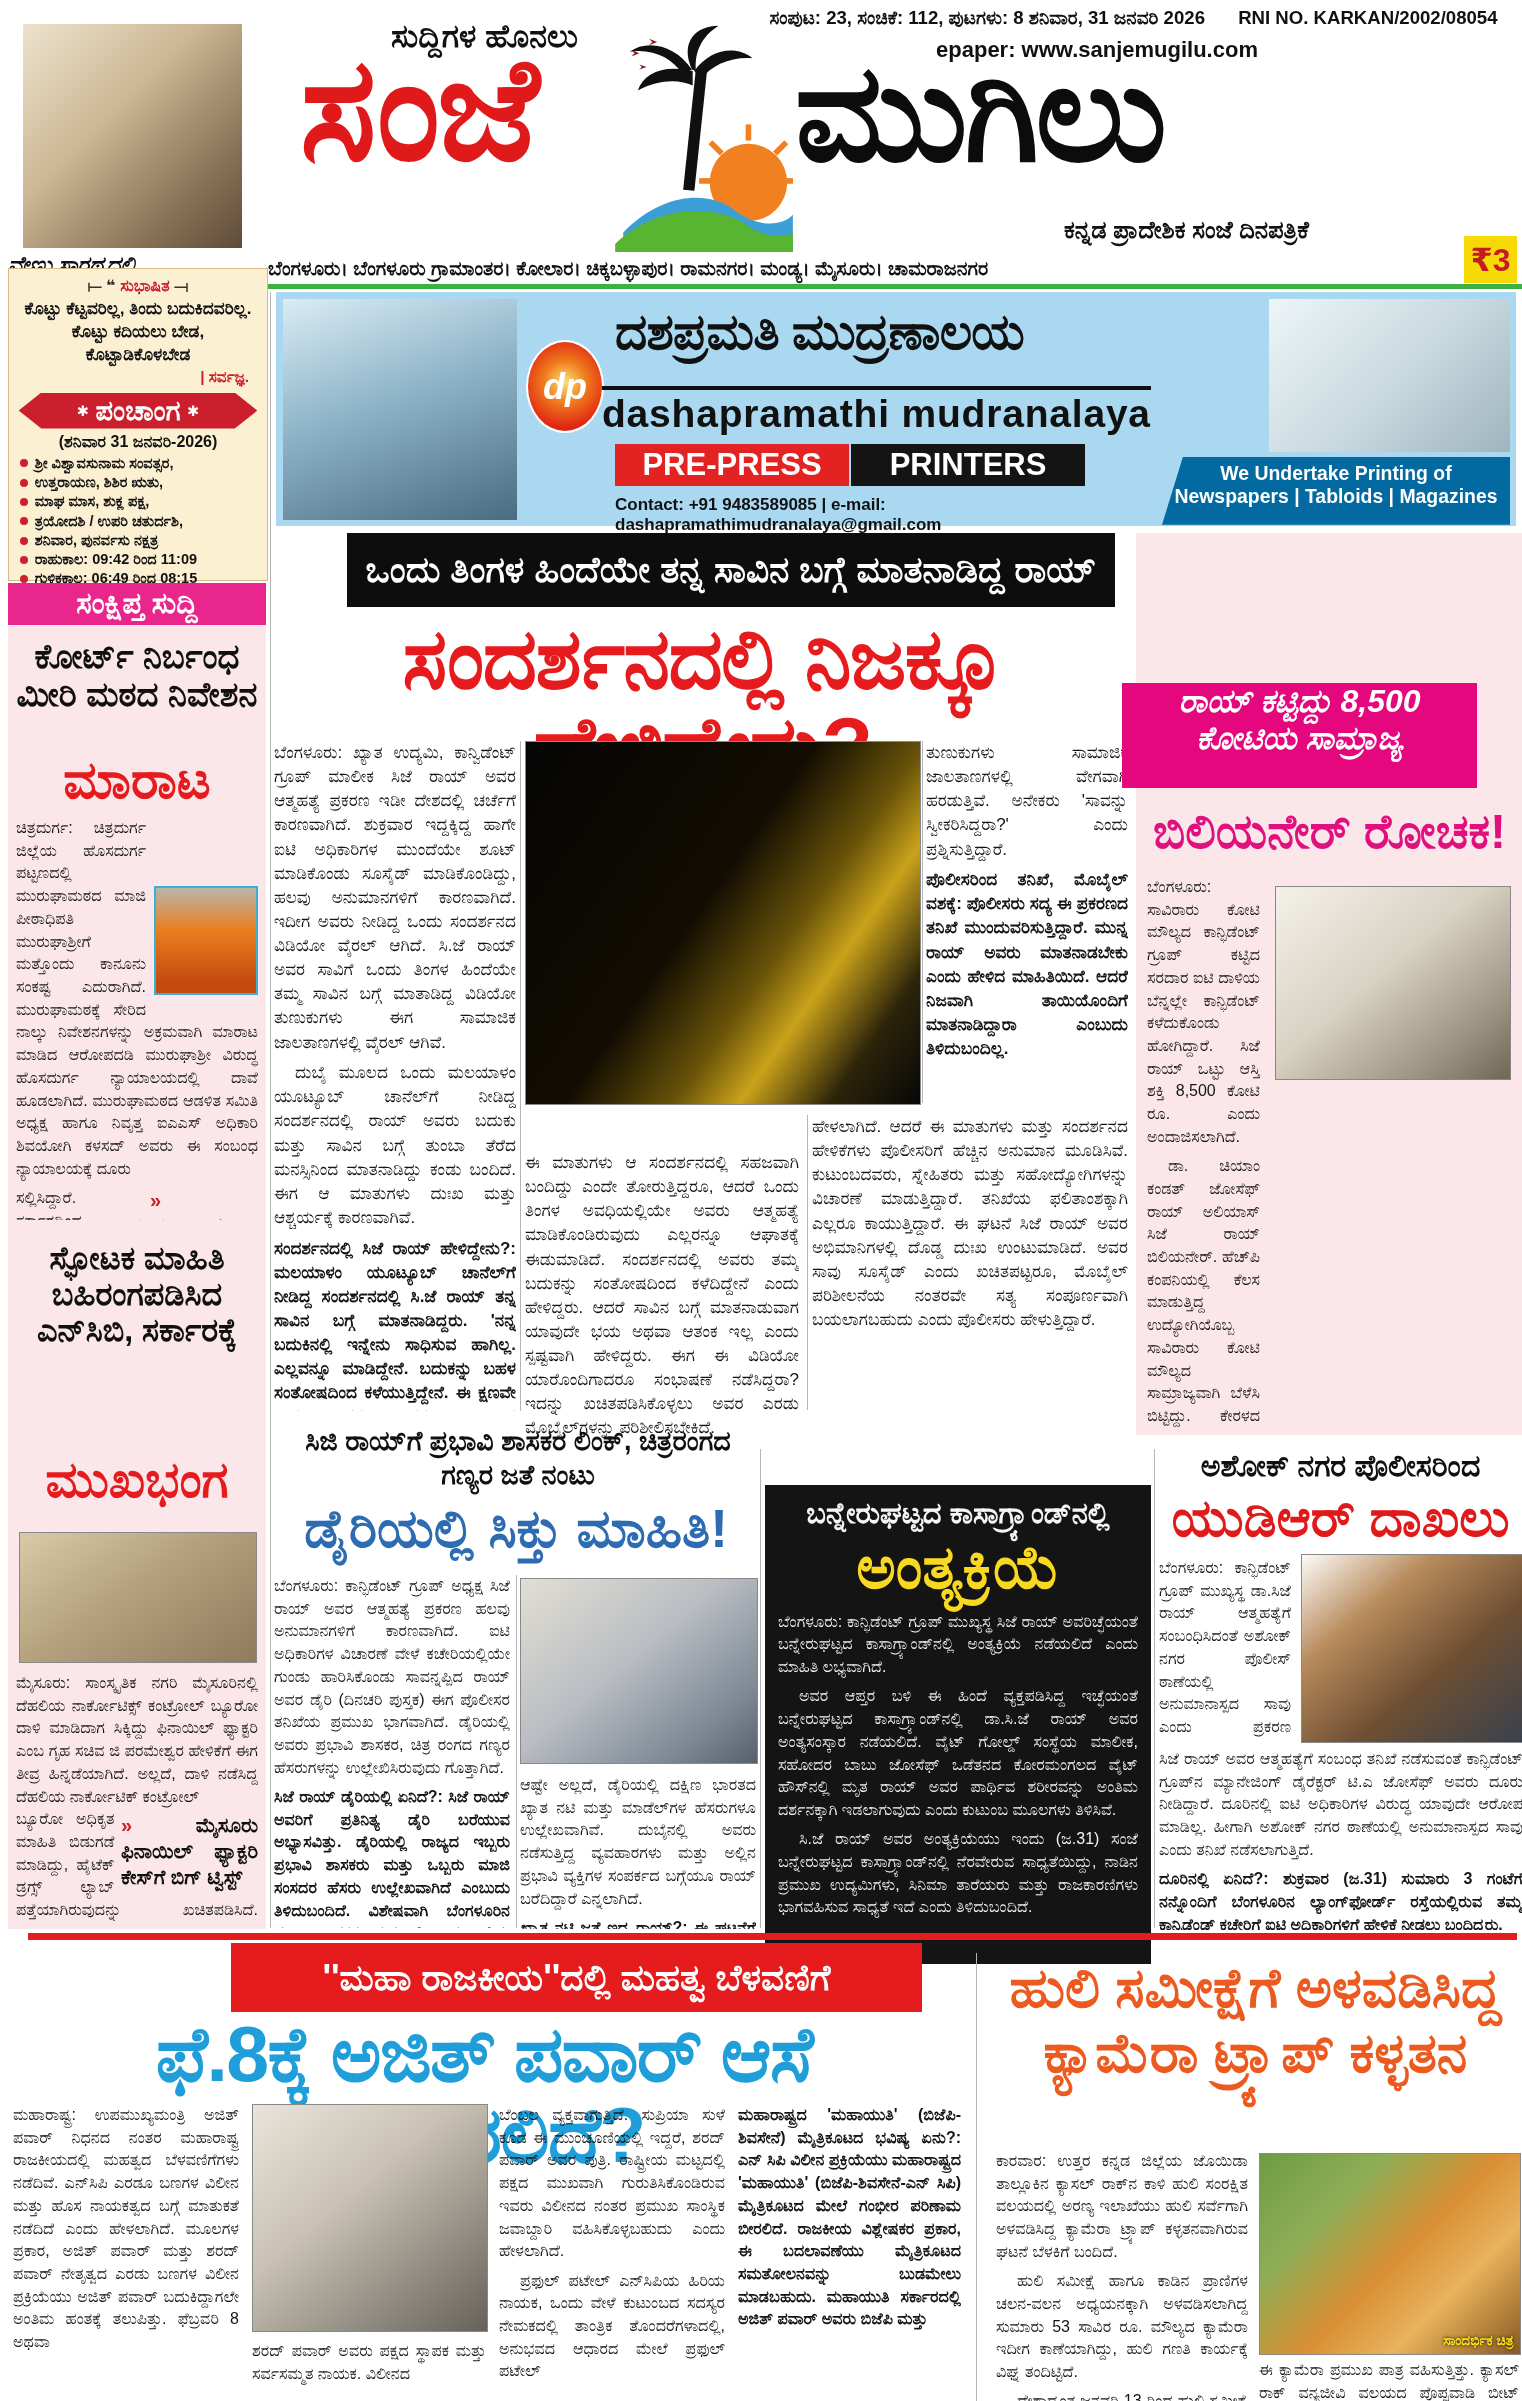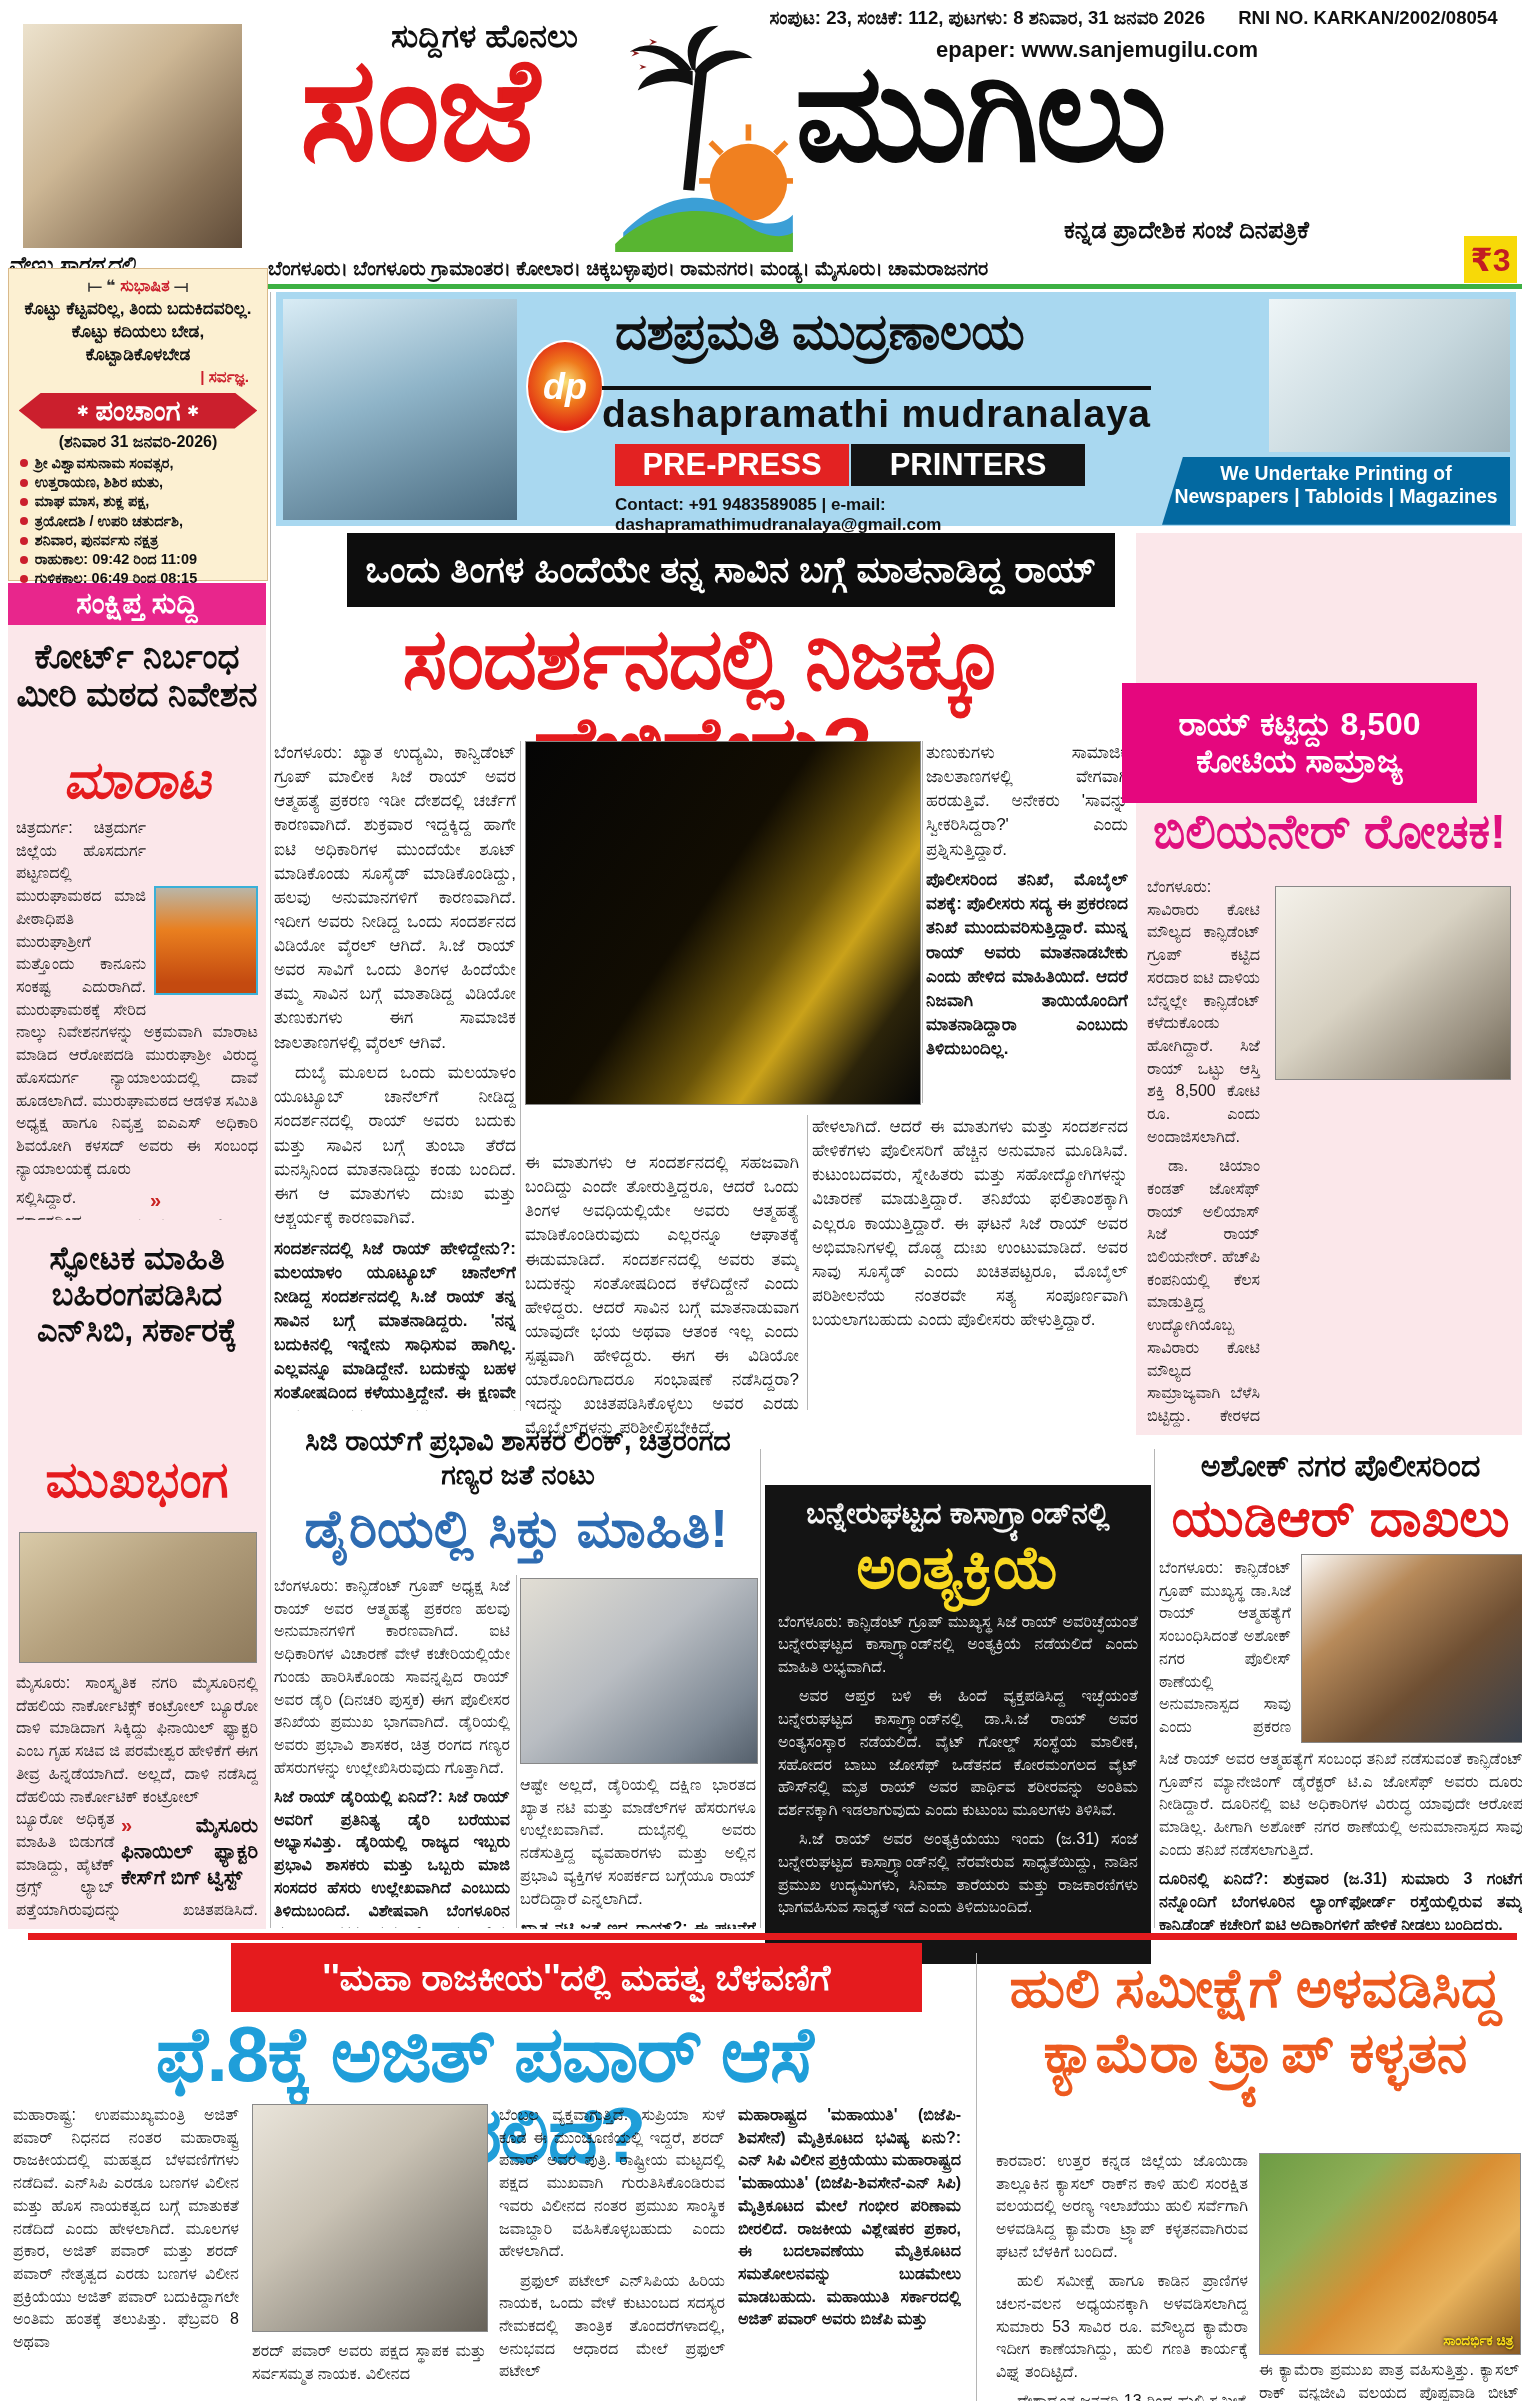--- a/index.html
+++ b/index.html
@@ -137,21 +137,21 @@
       <li>ಯಮಗಂಡಕಾಲ: 02:03 ರಿಂದ 03:30</li>
     </ul>
   </div>
 
   <div class="abs pink-bg" style="left:8px;top:583px;width:258px;height:1346px;"></div>
   <div class="abs magenta-banner" style="left:8px;top:583px;width:258px;height:42px;font-size:29px;">
     <span>ಸಂಕ್ಷಿಪ್ತ ಸುದ್ದಿ</span>
   </div>
 
   <div class="abs brief-h ctr" style="left:14.5px;top:637px;width:245px;font-size:34px;">ಕೋರ್ಟ್ ನಿರ್ಬಂಧ ಮೀರಿ ಮಠದ ನಿವೇಶನ</div>
-  <div class="abs red-h ctr" style="left:14.5px;top:750px;width:245px;font-size:52px;font-style:italic;">ಮಾರಾಟ</div>
+  <div class="abs red-h ctr" style="left:14.5px;top:750px;width:245px;font-size:52px;">ಮಾರಾಟ</div>
   <div class="abs body-txt just" style="left:16px;top:817px;width:242px;height:403px;font-size:16px;">
     <div class="photo" style="position:relative;float:right;width:100px;height:105px;margin:69px 0 4.8px 8px;background:linear-gradient(180deg,#b9b6a8 0%,#e97f1f 40%,#c44a10 90%);border:2.4px solid #3ab0d8;"></div>
     <p class="nohang">ಚಿತ್ರದುರ್ಗ: ಚಿತ್ರದುರ್ಗ ಜಿಲ್ಲೆಯ ಹೊಸದುರ್ಗ ಪಟ್ಟಣದಲ್ಲಿ ಮುರುಘಾಮಠದ ಮಾಜಿ ಪೀಠಾಧಿಪತಿ ಮುರುಘಾಶ್ರೀಗೆ ಮತ್ತೊಂದು ಕಾನೂನು ಸಂಕಷ್ಟ ಎದುರಾಗಿದೆ. ಮುರುಘಾಮಠಕ್ಕೆ ಸೇರಿದ ನಾಲ್ಕು ನಿವೇಶನಗಳನ್ನು ಅಕ್ರಮವಾಗಿ ಮಾರಾಟ ಮಾಡಿದ ಆರೋಪದಡಿ ಮುರುಘಾಶ್ರೀ ವಿರುದ್ಧ ಹೊಸದುರ್ಗ ನ್ಯಾಯಾಲಯದಲ್ಲಿ ದಾವೆ ಹೂಡಲಾಗಿದೆ. ಮುರುಘಾಮಠದ ಆಡಳಿತ ಸಮಿತಿ ಅಧ್ಯಕ್ಷ ಹಾಗೂ ನಿವೃತ್ತ ಐಎಎಸ್ ಅಧಿಕಾರಿ ಶಿವಯೋಗಿ ಕಳಸದ್ ಅವರು ಈ ಸಂಬಂಧ ನ್ಯಾಯಾಲಯಕ್ಕೆ ದೂರು</p>
     <p class="pullquote" style="width:129px;float:right;clear:right;">ಮುರುಘಾಶ್ರೀಗೆ ಮತ್ತೊಮ್ಮೆ ಎದುರಾದ ಸಂಕಷ್ಟ</p>
     <p class="nohang" style="display:inline;">ಸಲ್ಲಿಸಿದ್ದಾರೆ. ಸರ್ಕಾರದಿಂದ ನೇಮಕಗೊಂಡಿರುವ ಮಠದ ಆಡಳಿತ ಸಮಿತಿಗೆ ಪ್ರಕಾಶ್ ಎಂಬುವರಿಂದ ಈ ಬಗ್ಗೆ ದೂರು ಬಂದಿತ್ತು ಈ ಹಿನ್ನೆಲೆಯಲ್ಲಿ ವಿಷಯವನ್ನು ಪರಿಶೀಲಿಸಲಾಗಿದ್ದು, ಬಳಿಕ ಕೋರ್ಟ್ ಮೊರೆ</p>
     
   </div>
 
   <div class="abs brief-h ctr" style="left:14.5px;top:1241px;width:245px;font-size:32px;">ಸ್ಫೋಟಕ ಮಾಹಿತಿ ಬಹಿರಂಗಪಡಿಸಿದ ಎನ್‌ಸಿಬಿ, ಸರ್ಕಾರಕ್ಕೆ</div>
   <div class="abs red-h ctr" style="left:14.5px;top:1451px;width:245px;font-size:50px;">ಮುಖಭಂಗ</div>
@@ -211,21 +211,21 @@
   </div>
   <div class="abs body-txt just" style="left:812px;top:1115px;width:316px;height:295px;">
     <p class="nohang">ಹೇಳಲಾಗಿದೆ. ಆದರೆ ಈ ಮಾತುಗಳು ಮತ್ತು ಸಂದರ್ಶನದ ಹೇಳಿಕೆಗಳು ಪೊಲೀಸರಿಗೆ ಹೆಚ್ಚಿನ ಅನುಮಾನ ಮೂಡಿಸಿವೆ. ಕುಟುಂಬದವರು, ಸ್ನೇಹಿತರು ಮತ್ತು ಸಹೋದ್ಯೋಗಿಗಳನ್ನು ವಿಚಾರಣೆ ಮಾಡುತ್ತಿದ್ದಾರೆ. ತನಿಖೆಯ ಫಲಿತಾಂಶಕ್ಕಾಗಿ ಎಲ್ಲರೂ ಕಾಯುತ್ತಿದ್ದಾರೆ. ಈ ಘಟನೆ ಸಿಜೆ ರಾಯ್ ಅವರ ಅಭಿಮಾನಿಗಳಲ್ಲಿ ದೊಡ್ಡ ದುಃಖ ಉಂಟುಮಾಡಿದೆ. ಅವರ ಸಾವು ಸೂಸೈಡ್ ಎಂದು ಖಚಿತಪಟ್ಟರೂ, ಮೊಬೈಲ್ ಪರಿಶೀಲನೆಯ ನಂತರವೇ ಸತ್ಯ ಸಂಪೂರ್ಣವಾಗಿ ಬಯಲಾಗಬಹುದು ಎಂದು ಪೊಲೀಸರು ಹೇಳುತ್ತಿದ್ದಾರೆ.</p>
   </div>
 
   <div class="vrule" style="left:520px;top:741px;height:670px;"></div>
   <div class="vrule" style="left:922px;top:741px;height:362px;"></div>
   <div class="vrule" style="left:807px;top:1115px;height:295px;"></div>
 
   <div class="abs pink-bg" style="left:1136px;top:533px;width:387px;height:902px;"></div>
-  <div class="abs magenta-box ctr" style="left:1122px;top:683px;width:339px;height:120px;font-size:32px;display:flex;align-items:center;justify-content:center;padding:0 8px;">
+  <div class="abs magenta-box ctr" style="left:1122px;top:683px;width:339px;height:105px;font-size:32px;display:flex;align-items:flex-start;justify-content:center;padding:0 8px;font-style:italic;">
     <span>ರಾಯ್ ಕಟ್ಟಿದ್ದು 8,500 ಕೋಟಿಯ ಸಾಮ್ರಾಜ್ಯ</span>
   </div>
   <div class="abs magenta-h ctr" style="left:1136px;top:804px;width:387px;font-size:48px;">ಬಿಲಿಯನೇರ್ ರೋಚಕ!</div>
   <div class="photo" style="left:1275px;top:886px;width:234px;height:192px;background:linear-gradient(140deg,#f4f1ea 0%,#d8d2c3 45%,#9a9181 80%,#6f6655 100%);"></div>
   <div class="abs body-txt just" style="left:1147px;top:876px;width:362px;height:554px;font-size:16px;">
     <p class="nohang" style="width:113px;">ಬೆಂಗಳೂರು: ಸಾವಿರಾರು ಕೋಟಿ ಮೌಲ್ಯದ ಕಾನ್ಫಿಡೆಂಟ್ ಗ್ರೂಪ್ ಕಟ್ಟಿದ ಸರದಾರ ಐಟಿ ದಾಳಿಯ ಬೆನ್ನಲ್ಲೇ ಕಾನ್ಫಿಡೆಂಟ್ ಕಳೆದುಕೊಂಡು ಹೋಗಿದ್ದಾರೆ. ಸಿಜೆ ರಾಯ್ ಒಟ್ಟು ಆಸ್ತಿ ಶಕ್ತಿ 8,500 ಕೋಟಿ ರೂ. ಎಂದು ಅಂದಾಜಿಸಲಾಗಿದೆ.</p>
     <p style="width:113px;margin-bottom:0;">ಡಾ. ಚಿಯಾಂ ಕಂಡತ್ ಜೋಸೆಫ್ ರಾಯ್ ಅಲಿಯಾಸ್ ಸಿಜೆ ರಾಯ್ ಬಿಲಿಯನೇರ್. ಹೆಚ್‌ಪಿ ಕಂಪನಿಯಲ್ಲಿ ಕೆಲಸ ಮಾಡುತ್ತಿದ್ದ ಉದ್ಯೋಗಿಯೊಬ್ಬ ಸಾವಿರಾರು ಕೋಟಿ ಮೌಲ್ಯದ ಸಾಮ್ರಾಜ್ಯವಾಗಿ ಬೆಳೆಸಿ ಬಿಟ್ಟಿದ್ದು. ಕೇರಳದ ಕೊಚ್ಚಿಯಲ್ಲಿ ಬೆಳೆದ ಸಿಜೆ ರಾಯ್, ಕೆಲಸ ಬಿಟ್ಟು ಉದ್ಯಮ 2006ರಲ್ಲಿ ರಿಯಲ್ ಎಸ್ಟೇಟ್ ಸಾಲ–ಮುಕ್ತ ನೀತಿಯಡಿ ಬೆಂಗಳೂರು, ಕೇರಳ, ದಕ್ಷಿಣ ಭಾರತದ ಪ್ರಮುಖ ನಗರಗಳಲ್ಲಿ ಹಲವಾರು ನಿವಾಸ, ವಾಣಿಜ್ಯ, ಟೌನ್‌ಶಿಪ್ ನಿರ್ಮಾಣ ಮಾಡಿದರು. ಅಮೆರಿಕಾ ಮತ್ತು ಯುಎಇಗೆ ಬಿಸಿನೆಸ್ ವಿಸ್ತರಿಸಿದರು. ಕಾನ್ಫಿಡೆಂಡ್ ಗ್ರೂಪ್ 159ಕ್ಕೂ ಹೆಚ್ಚು ಯೋಜನೆಗಳನ್ನು ಪೂರ್ಣಗೊಳಿಸಿ, ಕೋಟ್ಯಂತರ ಗ್ರಾಹಕರಿಗೆ ಮನೆಗಳನ್ನು ಒದಗಿಸಿತು.</p>
 
   </div>
 

